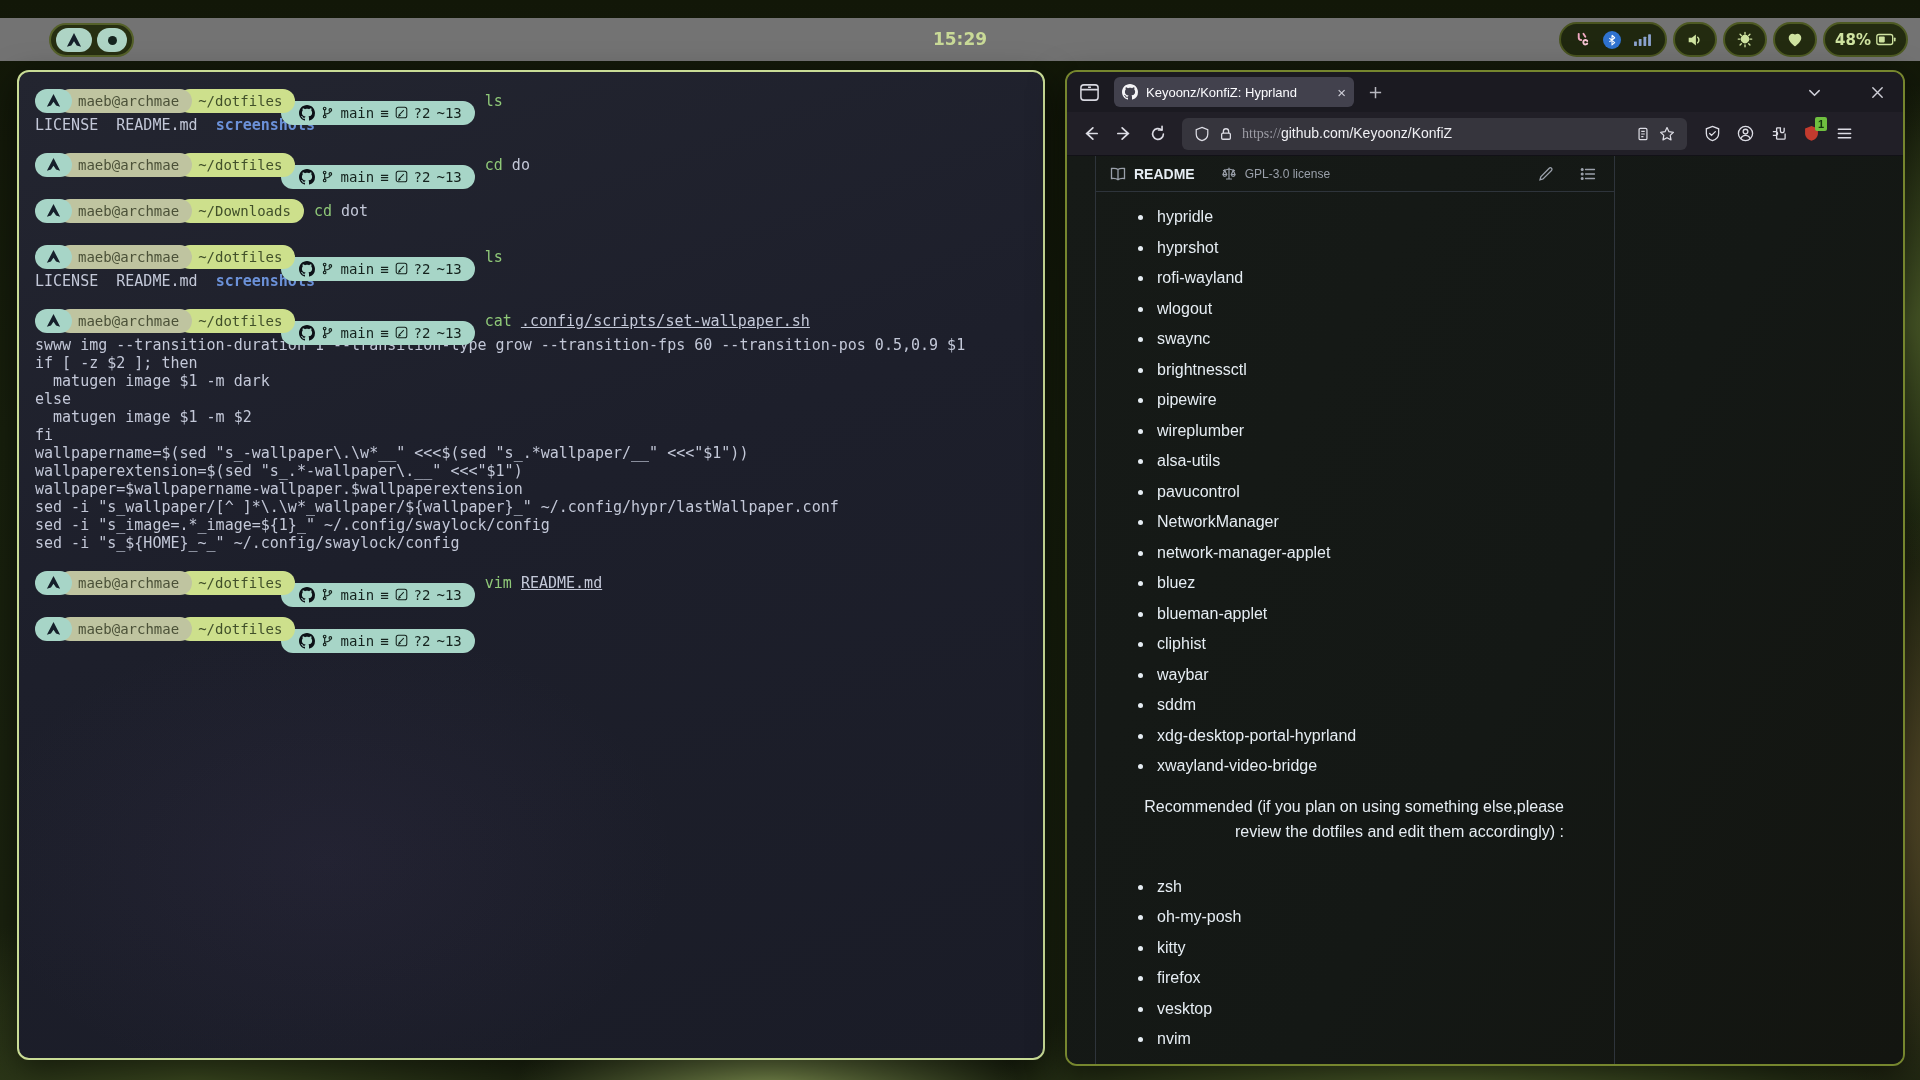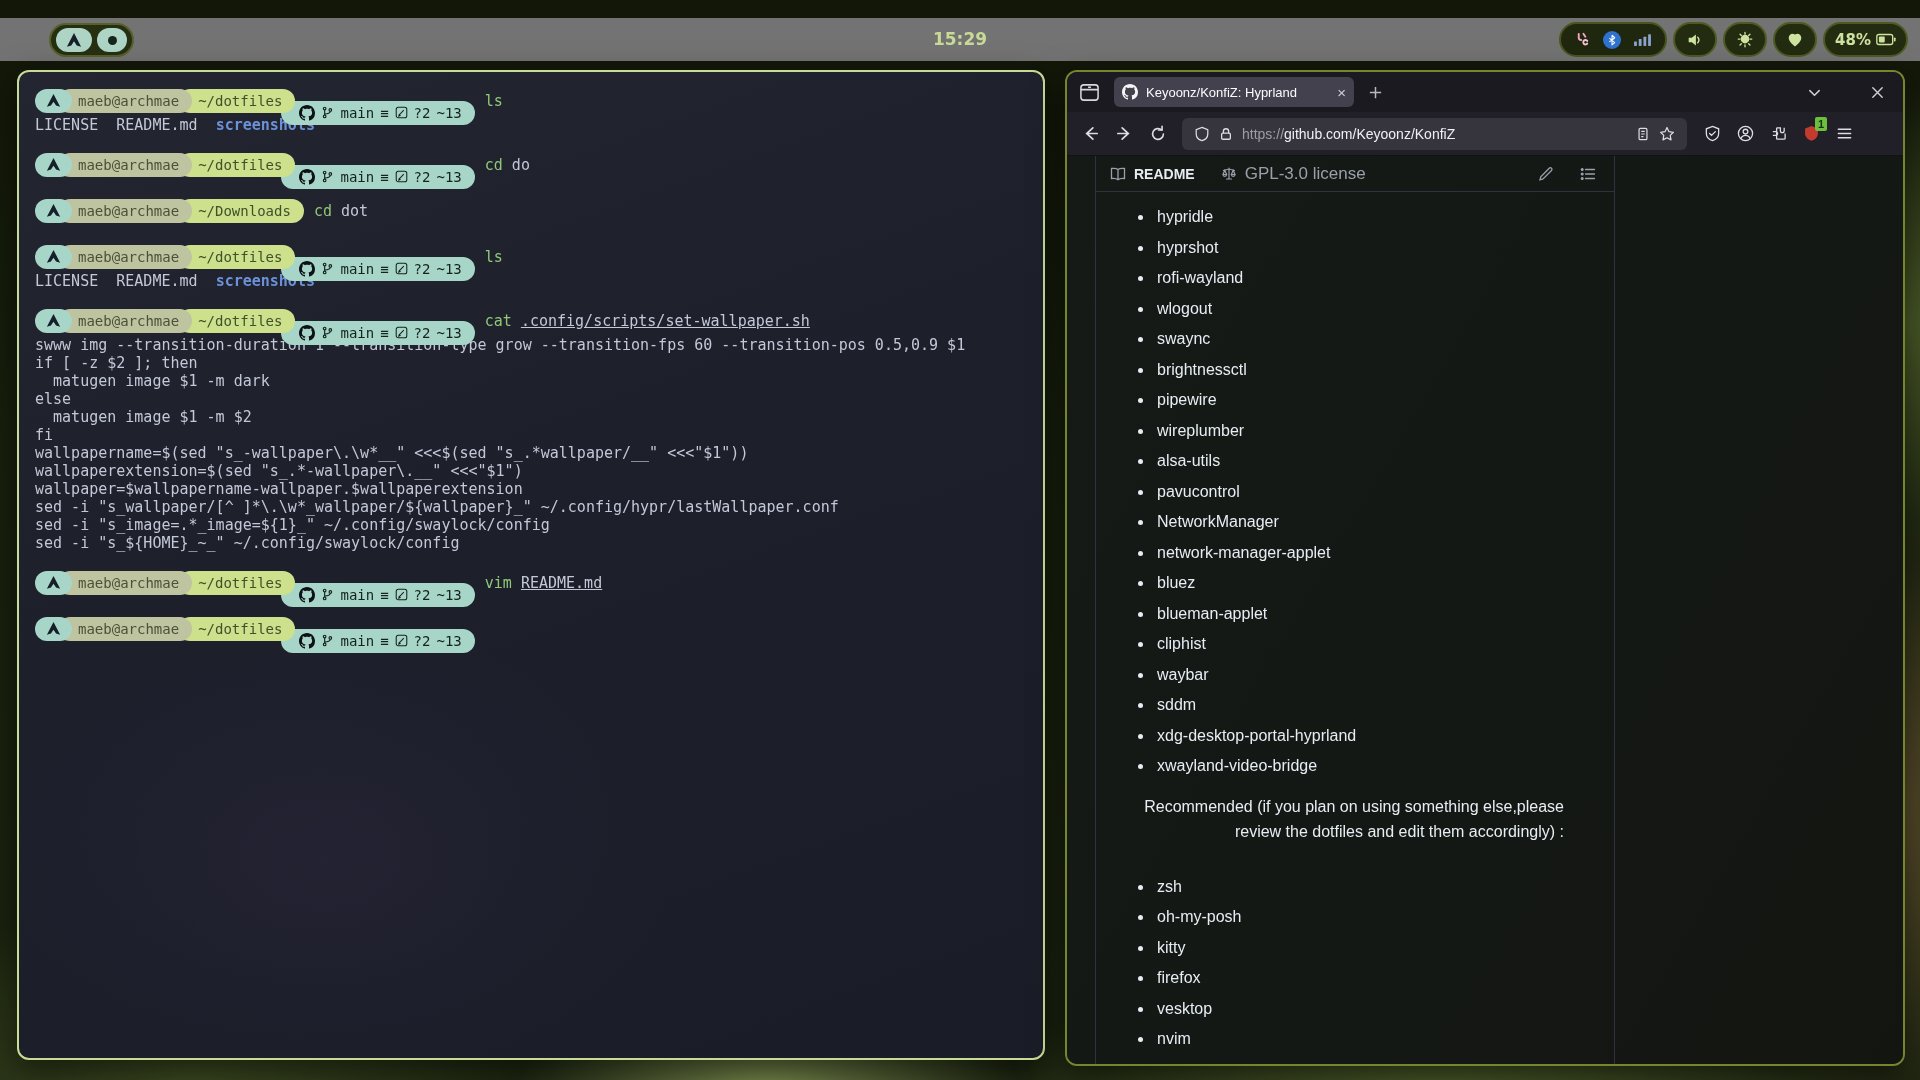--- a/index.html
+++ b/index.html
@@ -76,33 +76,33 @@
     -webkit-mask-image:linear-gradient(90deg,#000 82%,transparent 98%);
             mask-image:linear-gradient(90deg,#000 82%,transparent 98%); }
   .tab-close{ color:#cfcfd8; font-size:15px; line-height:1; }
   .newtab{ color:#b8b8c0; margin-left:14px; display:flex; }
   .tab-right{ margin-left:auto; display:flex; align-items:center; gap:48px; color:#cfcfd8; padding-right:6px; }
   .navbar{ height:44px; background:#211f27; display:flex; align-items:center; gap:15px;
     padding:0 14px; border-bottom:1px solid #121117; flex:none; color:#dcdce4; }
   .urlbar{ flex:1; height:32px; background:#36353d; border-radius:6px; display:flex;
     align-items:center; gap:9px; padding:0 12px; max-width:505px; }
   .url-text{ font-size:14px; color:#f0f0f4; white-space:nowrap; overflow:hidden; flex:1; }
-  .url-proto{ color:#9d9da6; }
+  .url-proto{ color:#9d9da6;font-family:Liberation Serif, serif; }
   .nav-right{ display:flex; align-items:center; gap:16px; margin-left:2px; }
   .ext-wrap{ position:relative; display:flex; }
   .ext-badge{ position:absolute; top:-8px; right:-7px; background:#6fbf3f; color:#11340d;
     font-size:11px; font-weight:bold; padding:0 3px; border-radius:2px; line-height:14px; }
   .content{ flex:1; background:linear-gradient(120deg,#161a17,#141815 55%,#131510);
     position:relative; overflow:hidden; font-family:"Liberation Sans", sans-serif; }
   .readme-box{ position:absolute; left:28px; top:0; bottom:0; width:520px;
     border-left:1px solid #2e343b; border-right:1px solid #2e343b; }
   .readme-header{ height:36px; border-bottom:1px solid #2e343b; display:flex; align-items:center;
     gap:8px; padding:0 14px; position:relative; color:#9aa0aa; }
   .readme-tab-label{ color:#e6edf3; font-weight:bold; font-size:14px; margin-right:18px; }
-  .license-label{ font-size:17px; color:#9aa0aa; }
+  .license-label{ font-size:12px; color:#9aa0aa; }
   .readme-underline{ position:absolute; left:10px; bottom:-1px; width:92px; height:2px; border-radius:2px; }
   .header-actions{ margin-left:auto; display:flex; gap:26px; padding-right:4px; }
   .readme-body{ padding:10px 20px 0 22px; color:#e6edf3; }
   .readme-body ul{ padding-left:36px; }
   .readme-body li{ font-size:16px; line-height:30.5px; padding-left:3px; }
   .readme-para{ margin-top:12px; font-size:16px; line-height:25px; width:446px; }
   .readme-body ul + .readme-para{ margin-top:12px;text-align:right; }
   .ul2{ margin-top:28px; }
   .readme-h2{ margin-top:14px; font-size:24px; font-weight:bold; color:#e6edf3; }
   svg{ display:block; }

